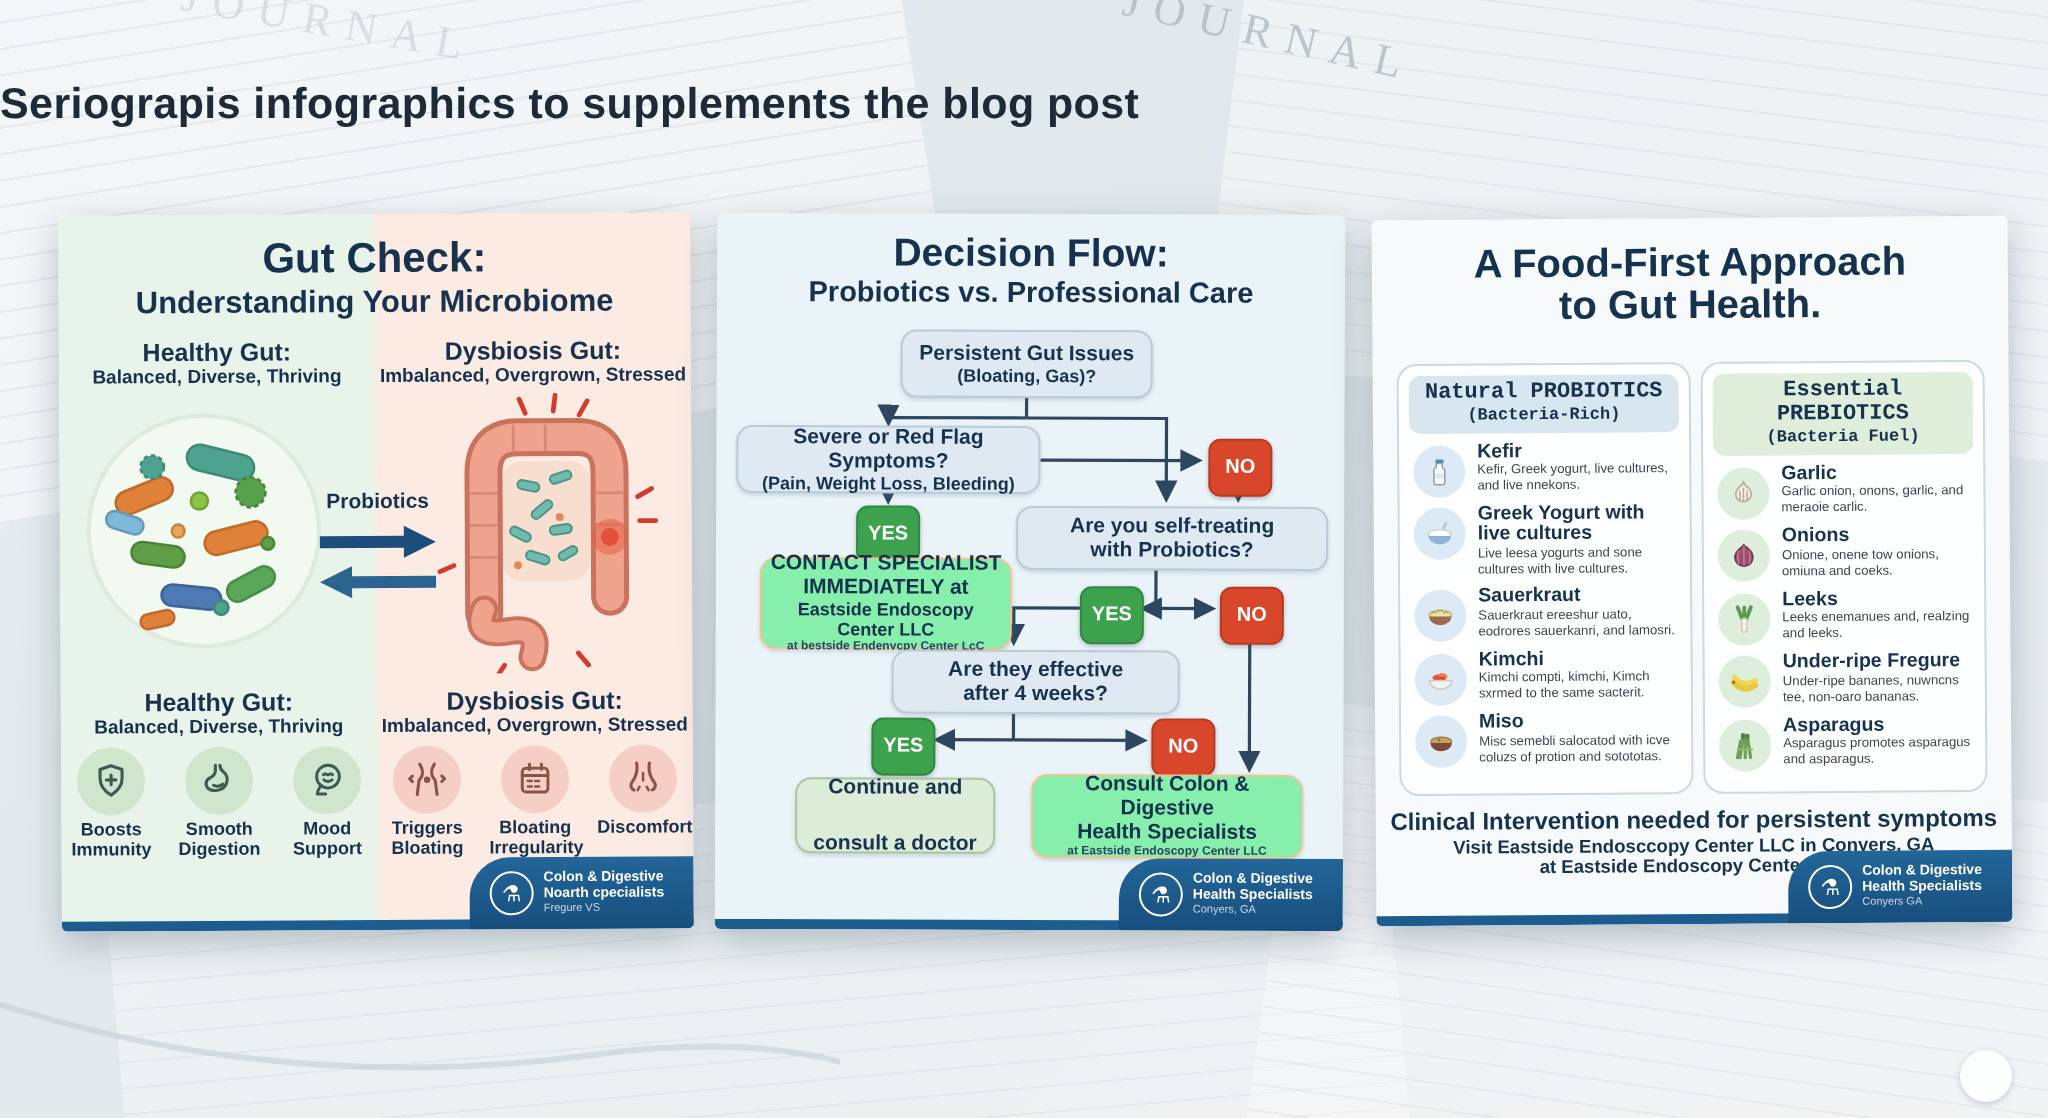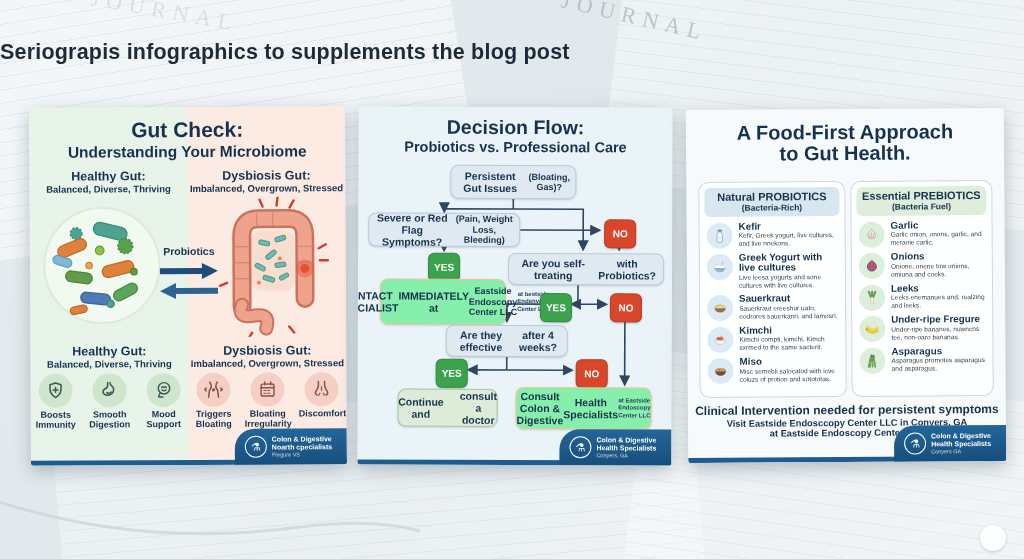--- a/index.html
+++ b/index.html
@@ -54,42 +54,42 @@
   .mini .circ { width:34px; height:34px; border-radius:50%; margin:0 auto; display:flex; align-items:center; justify-content:center; }
   .mini.green .circ { background:#cfe6cd; }
   .mini.pink .circ { background:#f5cfc5; }
   .mini .lab { margin-top:3px; font-size:9px; font-weight:bold; line-height:1.1; }
 
   
   #panel-flow { left:358px; top:107px; width:314px; height:358px; background:#eaf3f8; transform:rotate(.2deg); }
   #panel-flow .p2-title { position:absolute; top:9px; width:100%; text-align:center; }
   #panel-flow .p2-title .t1 { font-size:19.5px; font-weight:bold; }
   #panel-flow .p2-title .t2 { font-size:14.5px; font-weight:bold; }
-  .fnode { position:absolute; border-radius:8px; text-align:center; display:flex; flex-direction:row; justify-content:center;
+  .fnode { position:absolute; border-radius:8px; text-align:center; display:flex; flex-direction:column; justify-content:center;
            background:#dfe9f1; border:1px solid #b9cbd8; box-shadow:0 1px 2px rgba(90,110,130,.25); padding:2px 3px;align-items:center; }
   .fnode .l-a { font-size:10.5px; font-weight:bold; line-height:1.15; }
   .fnode .l-b { font-size:9px; font-weight:bold; line-height:1.15; }
   .fnode .l-c { font-size:6px; font-weight:bold; line-height:1.2; color:#2b4360; }
   .fnode.orange { background:#86efac; border-color:#ecc690; }
   .fnode.greenbox { background:#dcecd8; border-color:#a4c9a0;gap:16px; }
   .yn { position:absolute; width:32px; height:29px; border-radius:6px; color:#fff; font-size:10px; font-weight:bold;
         display:flex; align-items:center; justify-content:center; box-shadow:0 1px 2px rgba(60,80,95,.35); }
   .yn.yes { background:#3da24d; border:1px solid #2e8a3d; }
   .yn.no { background:#d9472b; border:1px solid #b93a21; }
   .flowlines { position:absolute; left:0; top:0; }
 
   
   #panel-food { left:687px; top:109px; width:318px; height:353px; background:#f6fafb; transform:rotate(-.4deg); }
   #panel-food .p3-title { position:absolute; top:12px; width:100%; text-align:center; }
   #panel-food .p3-title .t1 { font-size:20px; font-weight:bold; }
   #panel-food .p3-title .t2 { font-size:20px; font-weight:bold; margin-top:-2px; }
   .food-card { position:absolute; top:72px; height:216px; background:rgba(255,255,255,.85); border:1px solid #ccd9de; border-radius:10px; }
   #card-pro { left:12px; width:147px; }
   #card-pre { left:164px; width:142px; }
-  .card-head { margin:5px 5px 2px; border-radius:6px; text-align:center; padding:3px 0 4px; }
+  .card-head { margin:5px 5px 2px; border-radius:6px; text-align:center; padding:3px 0 4px;font-family:Liberation Mono, monospace; }
   #card-pro .card-head { background:#d8e6f0; }
   #card-pre .card-head { background:#deeeda; }
   .card-head .ch1 { font-size:11px; font-weight:bold; }
   .card-head .ch2 { font-size:8.5px; font-weight:bold; }
   .food-item { display:flex; align-items:flex-start; gap:6px; padding:2.5px 4px 2px 7px; }
   .food-circ { width:26px; height:26px; border-radius:50%; flex:0 0 auto; display:flex; align-items:center; justify-content:center; margin-top:1px; }
   #card-pro .food-circ { background:#dceaf5; }
   #card-pre .food-circ { background:#ddeedd; }
   .food-text .fn { font-size:9.8px; font-weight:bold; line-height:1.02; }
   .food-text .fd { font-size:6.6px; color:#3a4550; line-height:1.18; margin-top:1px; }
@@ -326,21 +326,21 @@
     <div class="fnode orange navy" style="left:22px; top:172px; width:126px; height:46px;">
       <div class="l-a">CONTACT SPECIALIST</div>
       <div class="l-a">IMMEDIATELY at</div>
       <div class="l-b">Eastside Endoscopy Center LLC</div>
       <div class="l-c">at bestside Endenvcpy Center LcC</div>
     </div>
 
     <div class="yn yes" style="left:182px; top:186px;">YES</div>
     <div class="yn no" style="left:252px; top:186px;">NO</div>
 
-    <div class="fnode navy" style="left:88px; top:218px; width:122px; height:32px;">
+    <div class="fnode navy" style="left:88px; top:218px; width:144px; height:32px;">
       <div class="l-a">Are they effective</div>
       <div class="l-a">after 4 weeks?</div>
     </div>
 
     <div class="yn yes" style="left:78px; top:252px;">YES</div>
     <div class="yn no" style="left:218px; top:252px;">NO</div>
 
     <div class="fnode greenbox navy" style="left:40px; top:282px; width:100px; height:38px;">
       <div class="l-a">Continue and</div>
       <div class="l-a">consult a doctor</div>

